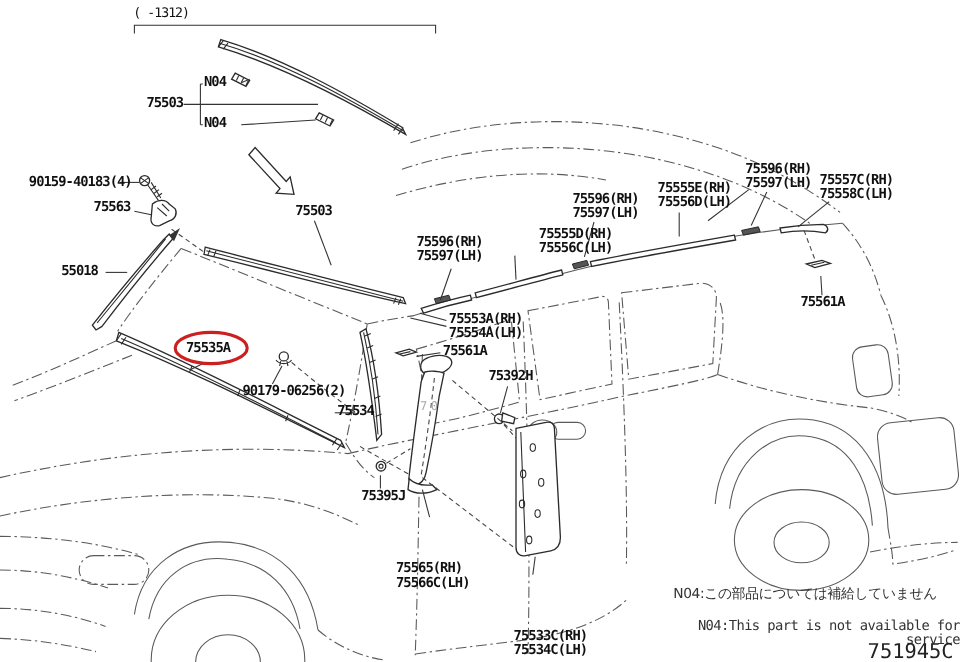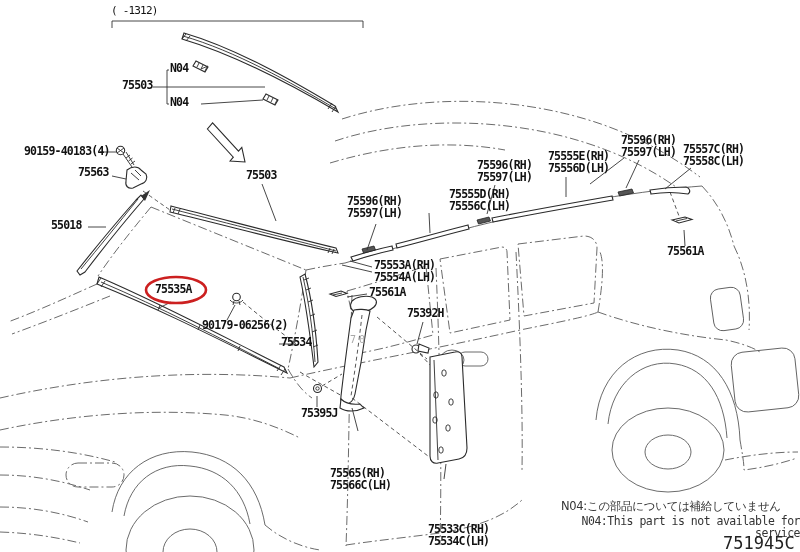--- a/index.html
+++ b/index.html
@@ -243,16 +243,16 @@
   <div class="lbl" style="left:369px;top:287px;">75561A</div>
   <div class="lbl" style="left:667px;top:246px;">75561A</div>
   <div class="lbl" style="left:407px;top:308px;">75392H</div>
   <div class="lbl" style="left:301px;top:408px;">75395J</div>
   <div class="lbl" style="left:330px;top:432px;margin-top:36px;">75565(RH)
 75566C(LH)</div>
   <div class="lbl" style="left:428px;top:480px;margin-top:44px;">75533C(RH)
 75534C(LH)</div>
   <div class="faint" style="left:304px;top:334px;">70</div>
 
-  <div class="note" style="left:561px;top:500px;text-align:right;">N04:この部品については補給していません</div>
+  <div class="note" style="left:561px;top:488px;text-align:right;">N04:この部品については補給していません</div>
   <div class="note" style="left:561px;top:515px;font-family:'DejaVu Sans Mono','Liberation Mono',monospace;letter-spacing:-0.5px;text-align:right;">N04:This part is not available for service</div>
   <div class="code" style="left:723px;top:533px;">751945C</div>
 </div>
 
 </body></html>

